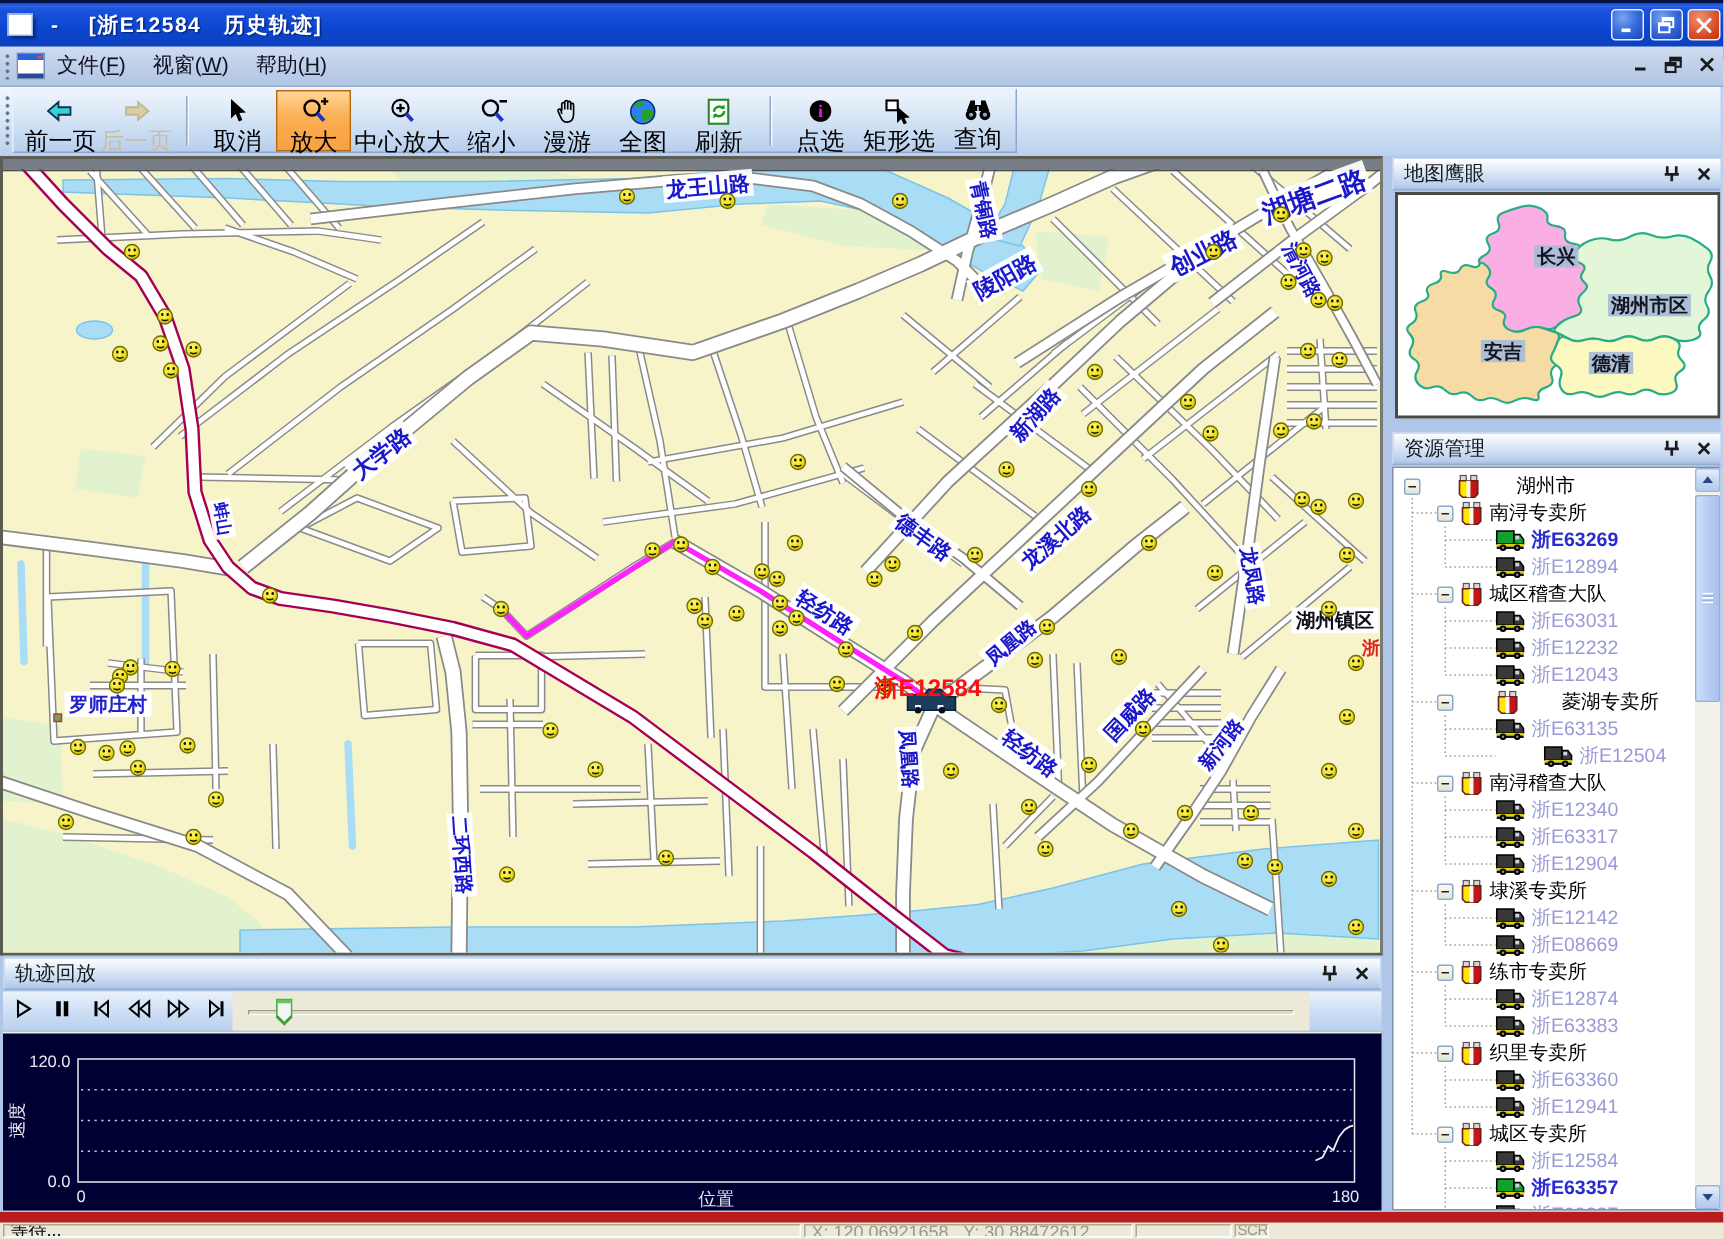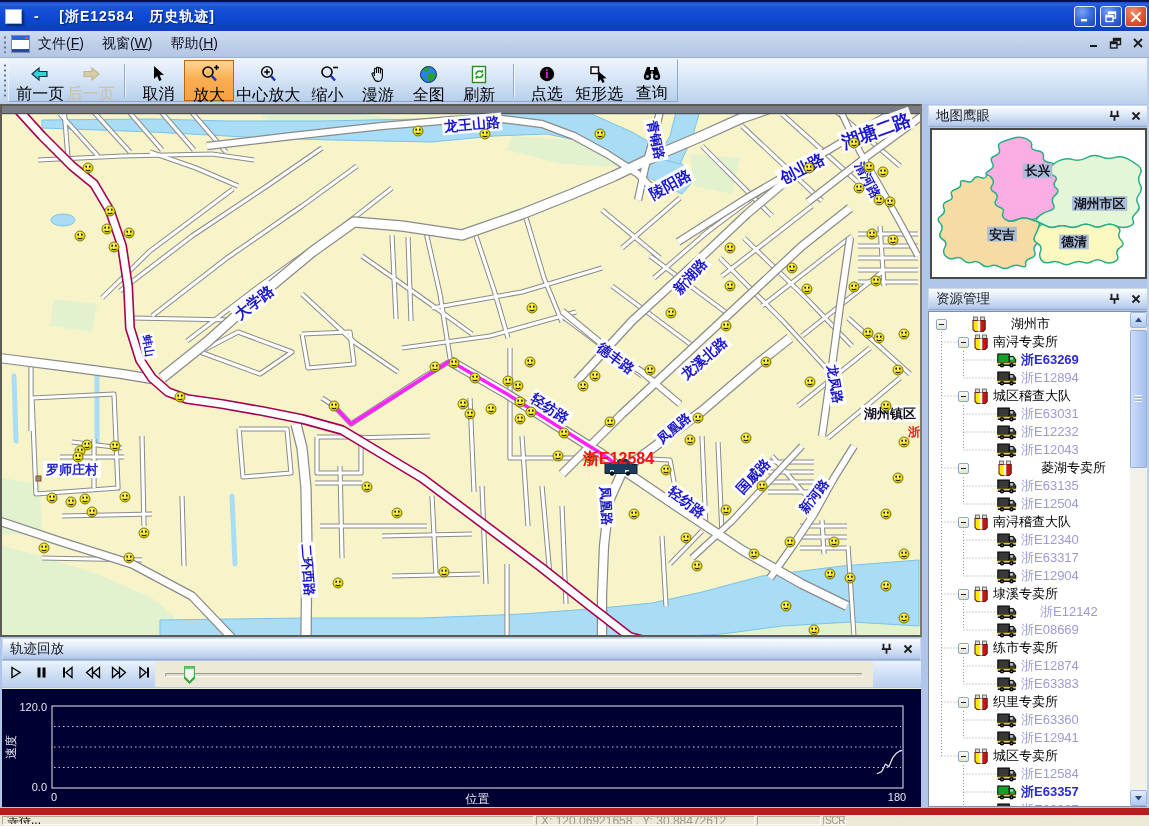--- a/index.html
+++ b/index.html
@@ -988,21 +988,21 @@
               <rect x="0.8" y="9.6" width="18" height="1.8" fill="#e2cf00"></rect>
               <rect x="0.8" y="11.4" width="18" height="1.6" fill="#101010"></rect>
               <circle cx="5" cy="12.2" r="2.2" fill="#000"></circle>
               <circle cx="14.5" cy="12.2" r="2.2" fill="#000"></circle>
               <circle cx="5" cy="12.2" r="0.8" fill="#909090"></circle>
               <circle cx="14.5" cy="12.2" r="0.8" fill="#909090"></circle>
             </svg>
           </span>
           <span class="tlbl">浙E63135</span>
         </div>
-        <div class="trow veh" style="top: 183px; left: 0px;">
+        <div class="trow veh" style="top: 183px; left: 0px; padding-left: 32px;">
           <span class="ticonw" style="margin-left:68px">
             <svg width="20" height="15" viewBox="0 0 20 15">
               <rect x="0.8" y="1" width="11.5" height="8.6" fill="#383838" stroke="#000" stroke-width="1"></rect>
               <path d="M12.3,3.4 h4 l2.4,3.2 v3 h-6.4 Z" fill="#383838" stroke="#000" stroke-width="1"></path>
               <rect x="13.2" y="4.2" width="2.6" height="2.4" fill="#c8d4e0"></rect>
               <rect x="0.8" y="9.6" width="18" height="1.8" fill="#e2cf00"></rect>
               <rect x="0.8" y="11.4" width="18" height="1.6" fill="#101010"></rect>
               <circle cx="5" cy="12.2" r="2.2" fill="#000"></circle>
               <circle cx="14.5" cy="12.2" r="2.2" fill="#000"></circle>
               <circle cx="5" cy="12.2" r="0.8" fill="#909090"></circle>
@@ -1078,21 +1078,21 @@
             <svg width="16" height="17" viewBox="0 0 16 17">
               <rect x="2.5" y="1" width="4" height="4" fill="#d8d8d8" stroke="#555" stroke-width="0.8"></rect>
               <rect x="9.5" y="1" width="4" height="4" fill="#d8d8d8" stroke="#555" stroke-width="0.8"></rect>
               <path d="M2,4.5 h12 v9 l-2,2 h-8 l-2,-2 Z" fill="#ffe800" stroke="#6b2020" stroke-width="1.1"></path>
               <path d="M8,4.5 h6 v9 l-2,2 h-4 Z" fill="#c81414" stroke="#6b2020" stroke-width="1.1"></path>
               <rect x="6.7" y="4.5" width="2.6" height="11" fill="#f8f8f0"></rect>
             </svg>
           </span>
           <span class="tlbl">埭溪专卖所</span>
         </div>
-        <div class="trow veh" style="top: 291px; left: 0px; gap: 19px;">
+        <div class="trow veh" style="top: 291px; left: 0px;">
           <span class="ticonw" style="margin-left:68px">
             <svg width="20" height="15" viewBox="0 0 20 15">
               <rect x="0.8" y="1" width="11.5" height="8.6" fill="#383838" stroke="#000" stroke-width="1"></rect>
               <path d="M12.3,3.4 h4 l2.4,3.2 v3 h-6.4 Z" fill="#383838" stroke="#000" stroke-width="1"></path>
               <rect x="13.2" y="4.2" width="2.6" height="2.4" fill="#c8d4e0"></rect>
               <rect x="0.8" y="9.6" width="18" height="1.8" fill="#e2cf00"></rect>
               <rect x="0.8" y="11.4" width="18" height="1.6" fill="#101010"></rect>
               <circle cx="5" cy="12.2" r="2.2" fill="#000"></circle>
               <circle cx="14.5" cy="12.2" r="2.2" fill="#000"></circle>
               <circle cx="5" cy="12.2" r="0.8" fill="#909090"></circle>

